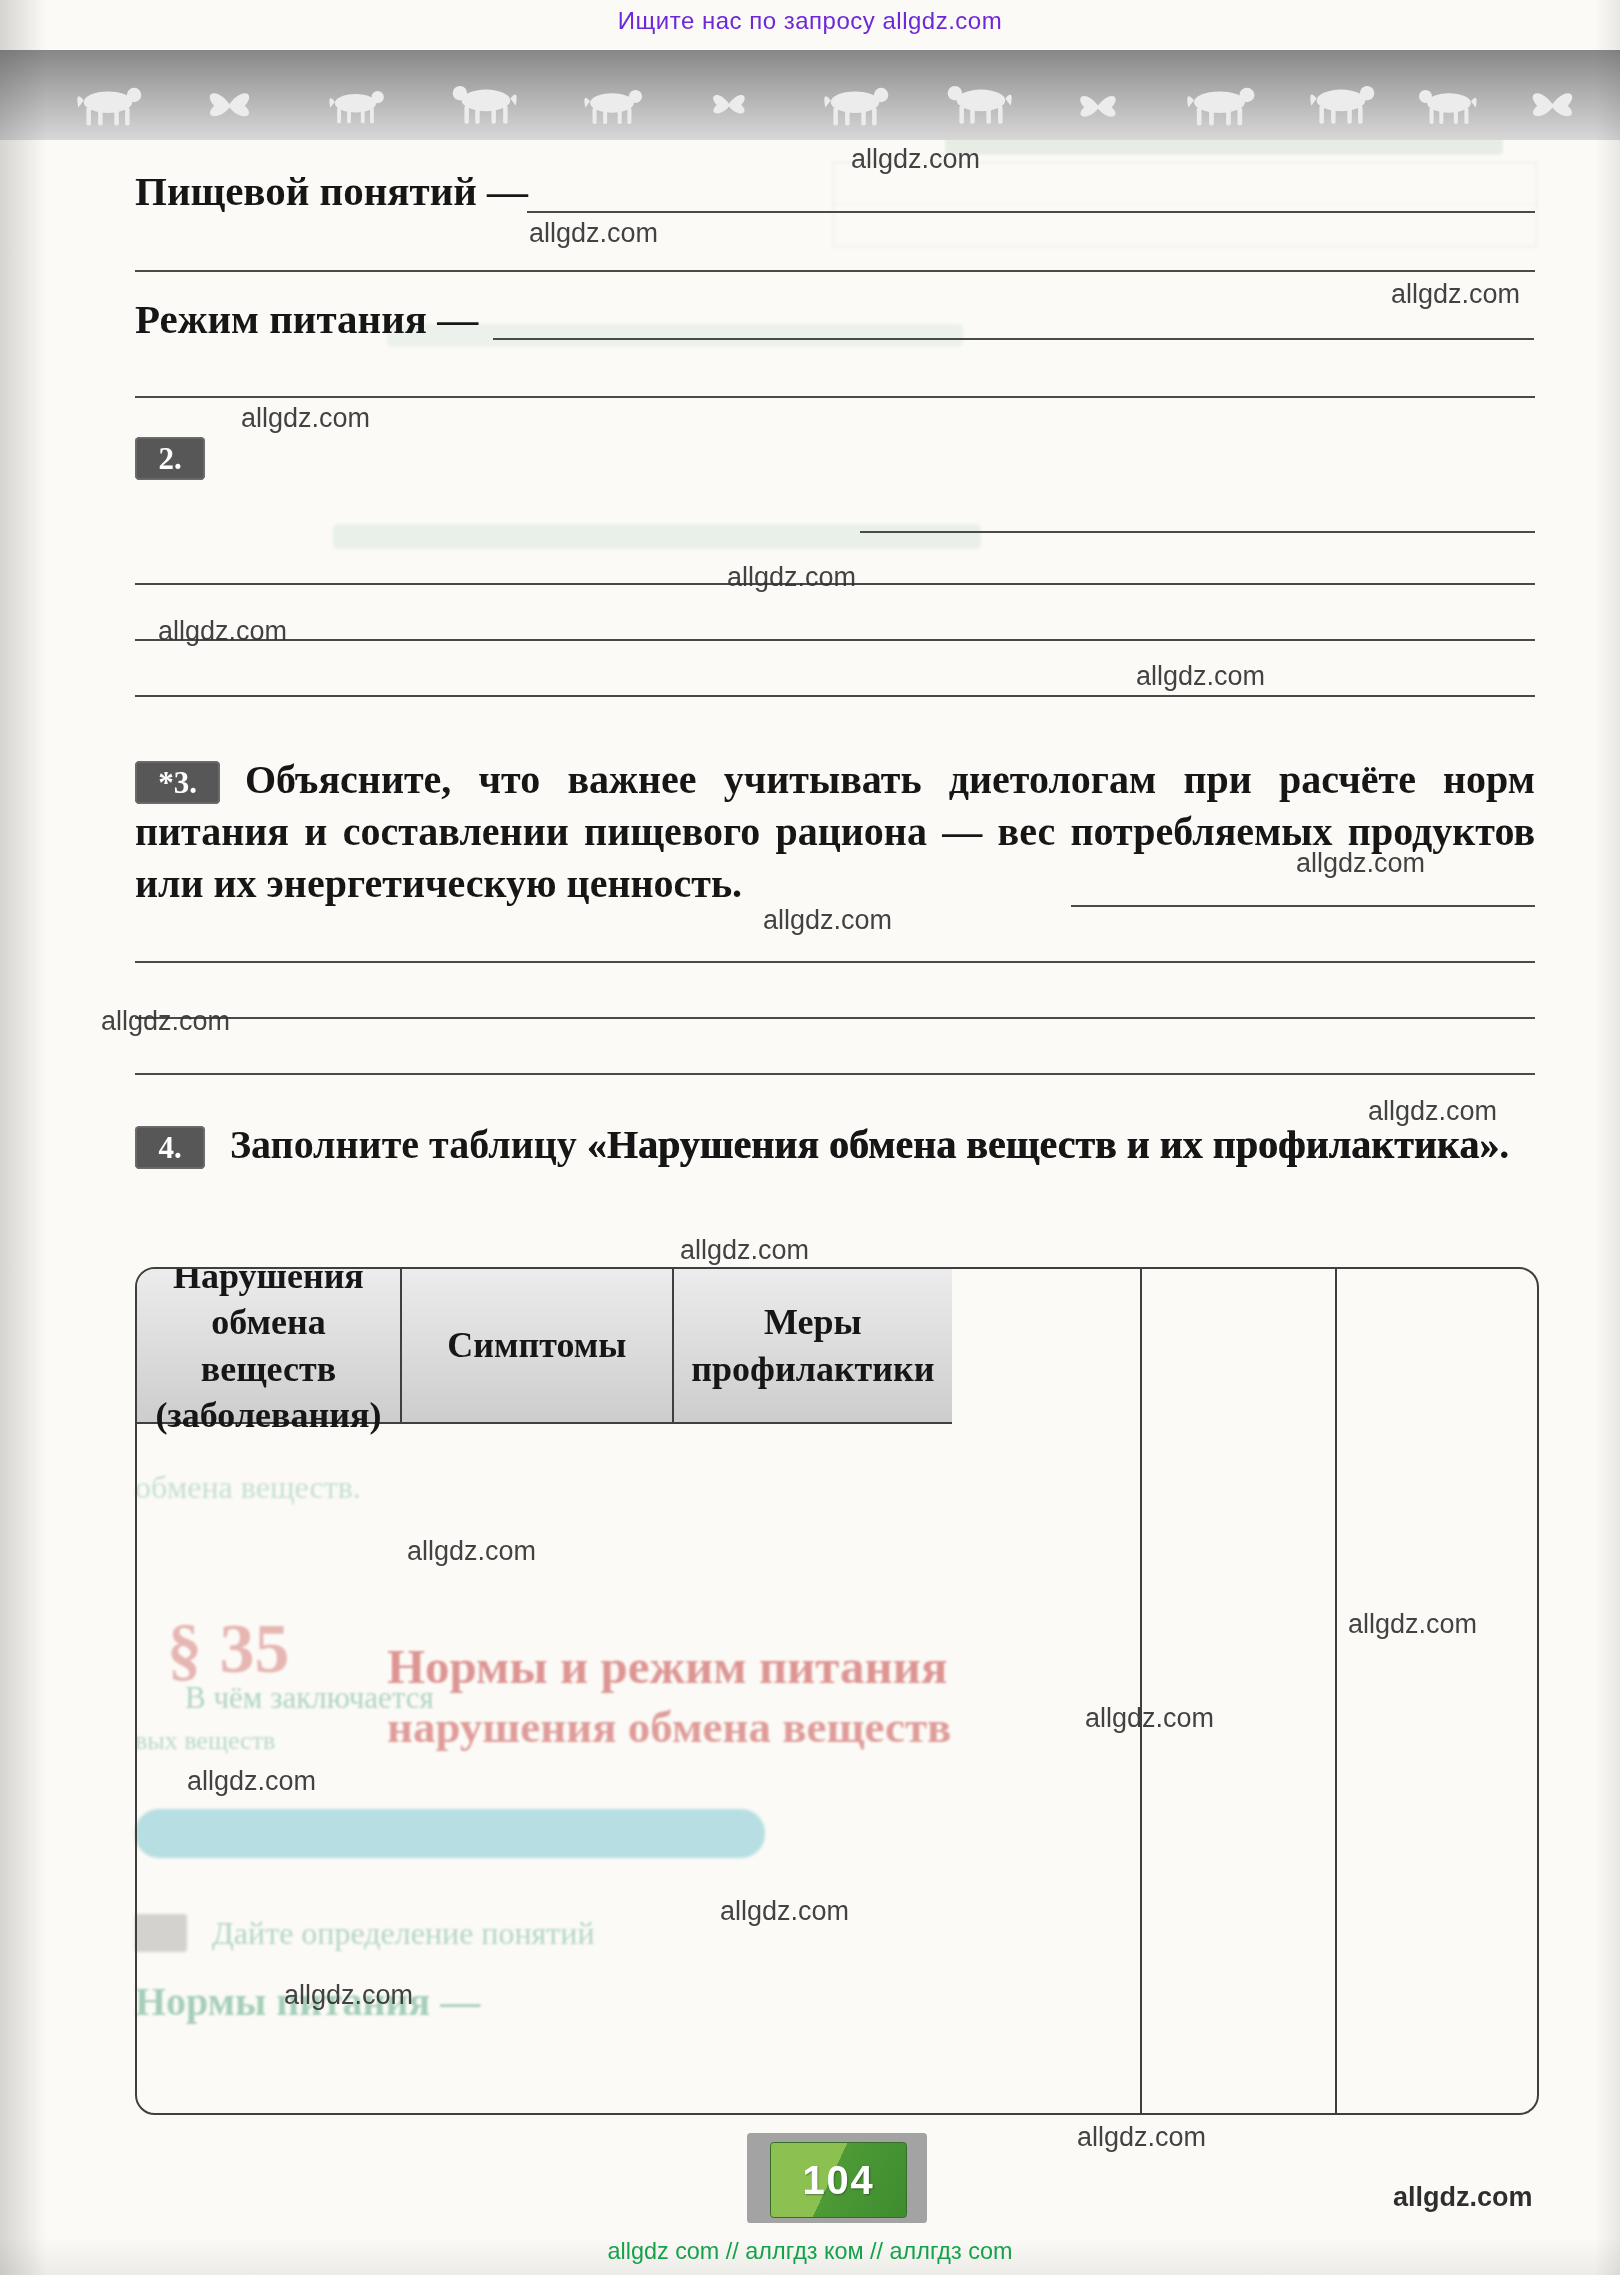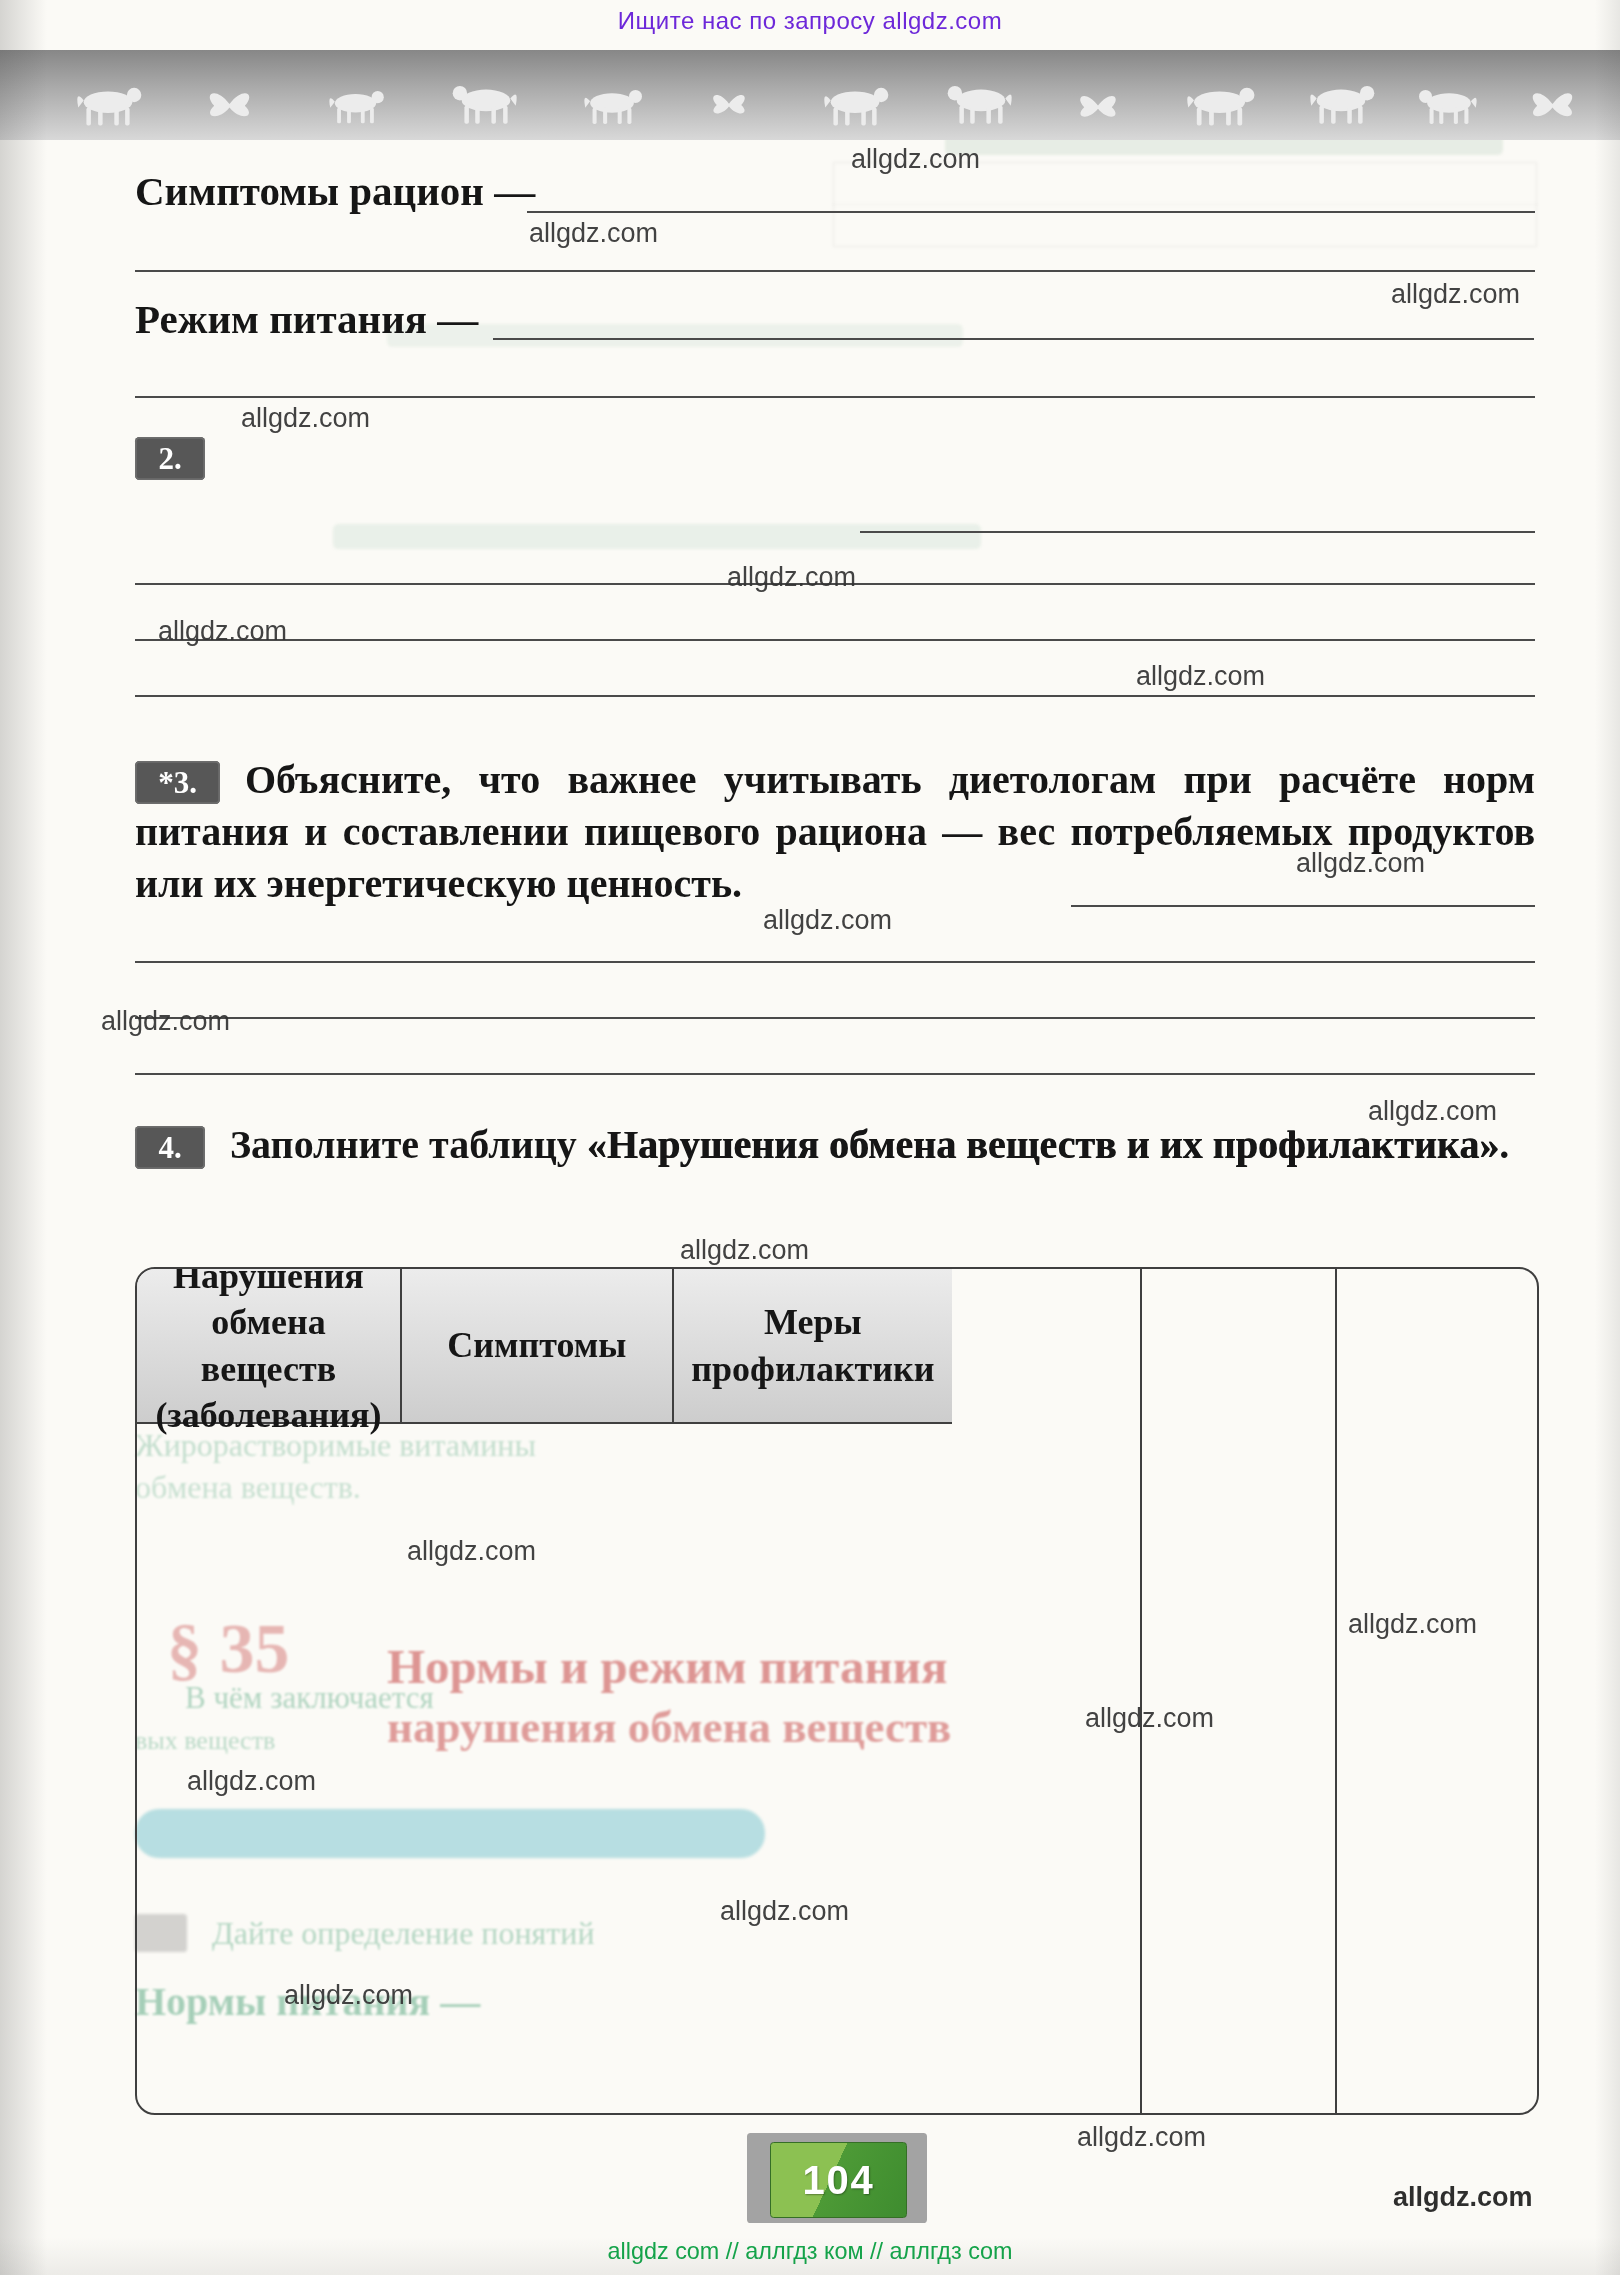--- a/index.html
+++ b/index.html
@@ -122,33 +122,32 @@
     <use href="#quad" transform="translate(1490,64)"></use>
     <use href="#quad" transform="translate(1610,66) scale(-0.9,0.9)"></use>
     <use href="#bfly" transform="translate(1725,58)"></use>
   </svg>
 
   <div class="ghost-bar" style="left:945px;top:124px;width:558px;height:31px;background:rgba(110,160,130,.14);border-radius:5.4px;"></div>
   <div class="ghost-bar" style="left:833px;top:162px;width:702px;height:83px;border:1.8px solid rgba(90,90,90,.10);background:linear-gradient(transparent 49%,rgba(90,90,90,.08) 49%,rgba(90,90,90,.08) 51%,transparent 51%);"></div>
   <div class="ghost-bar" style="left:387px;top:324px;width:576px;height:23.4px;background:rgba(110,170,140,.10);border-radius:5.4px;"></div>
   <div class="ghost-bar" style="left:333px;top:524px;width:648px;height:25px;background:rgba(110,170,140,.12);border-radius:5.4px;"></div>
 
-  <span class="ghost green" style="left:135px;top:1427px;font-size:32px;opacity:.30;">Жирорастворимые витамины</span>
   <span class="ghost green" style="left:135px;top:1469px;font-size:32px;opacity:.28;">обмена веществ.</span>
   <span class="ghost teal" style="left:167px;top:1609px;font-size:70px;opacity:.30;">§ 35</span>
   <span class="ghost teal" style="left:387px;top:1638px;font-size:49px;opacity:.45;">Нормы и режим питания</span>
   <span class="ghost green" style="left:185px;top:1680px;font-size:31px;opacity:.40;">В чём заключается</span>
   <span class="ghost teal" style="left:387px;top:1701px;font-size:45px;opacity:.42;">нарушения обмена веществ</span>
   <span class="ghost green" style="left:135px;top:1726px;font-size:26px;opacity:.35;">вых веществ</span>
   <div class="ghost-bar" style="left:135px;top:1809px;width:630px;height:49px;background:rgba(27,159,180,.30);border-radius:24px;"></div>
   <div class="ghost-bar" style="left:135px;top:1914px;width:52px;height:38px;background:rgba(90,90,90,.25);border-radius:3.6px;"></div>
   <span class="ghost green" style="left:212px;top:1915px;font-size:32px;opacity:.38;">Дайте определение понятий</span>
   <span class="ghost green" style="left:135px;top:1978px;font-size:40px;opacity:.45;font-weight:700;">Нормы питания —</span>
 
-  <span class="lbl" style="left:135px;top:167px;">Симптомы рацион —</span>
+  <span class="lbl" style="left:135px;top:167px;">Пищевой понятий —</span>
   <div class="ln" style="left:527px;top:211px;width:1008px;"></div>
   <div class="ln" style="left:135px;top:270px;width:1400px;"></div>
 
   <span class="lbl" style="left:135px;top:295px;">Режим питания —</span>
   <div class="ln" style="left:493px;top:338px;width:1041px;"></div>
   <div class="ln" style="left:135px;top:396px;width:1400px;"></div>
 
   <div class="qbox" style="left:135px;top:437px;width:70px;height:43px;">2.</div>
   <div class="ln" style="left:860px;top:531px;width:675px;"></div>
   <div class="ln" style="left:135px;top:583px;width:1400px;"></div>

